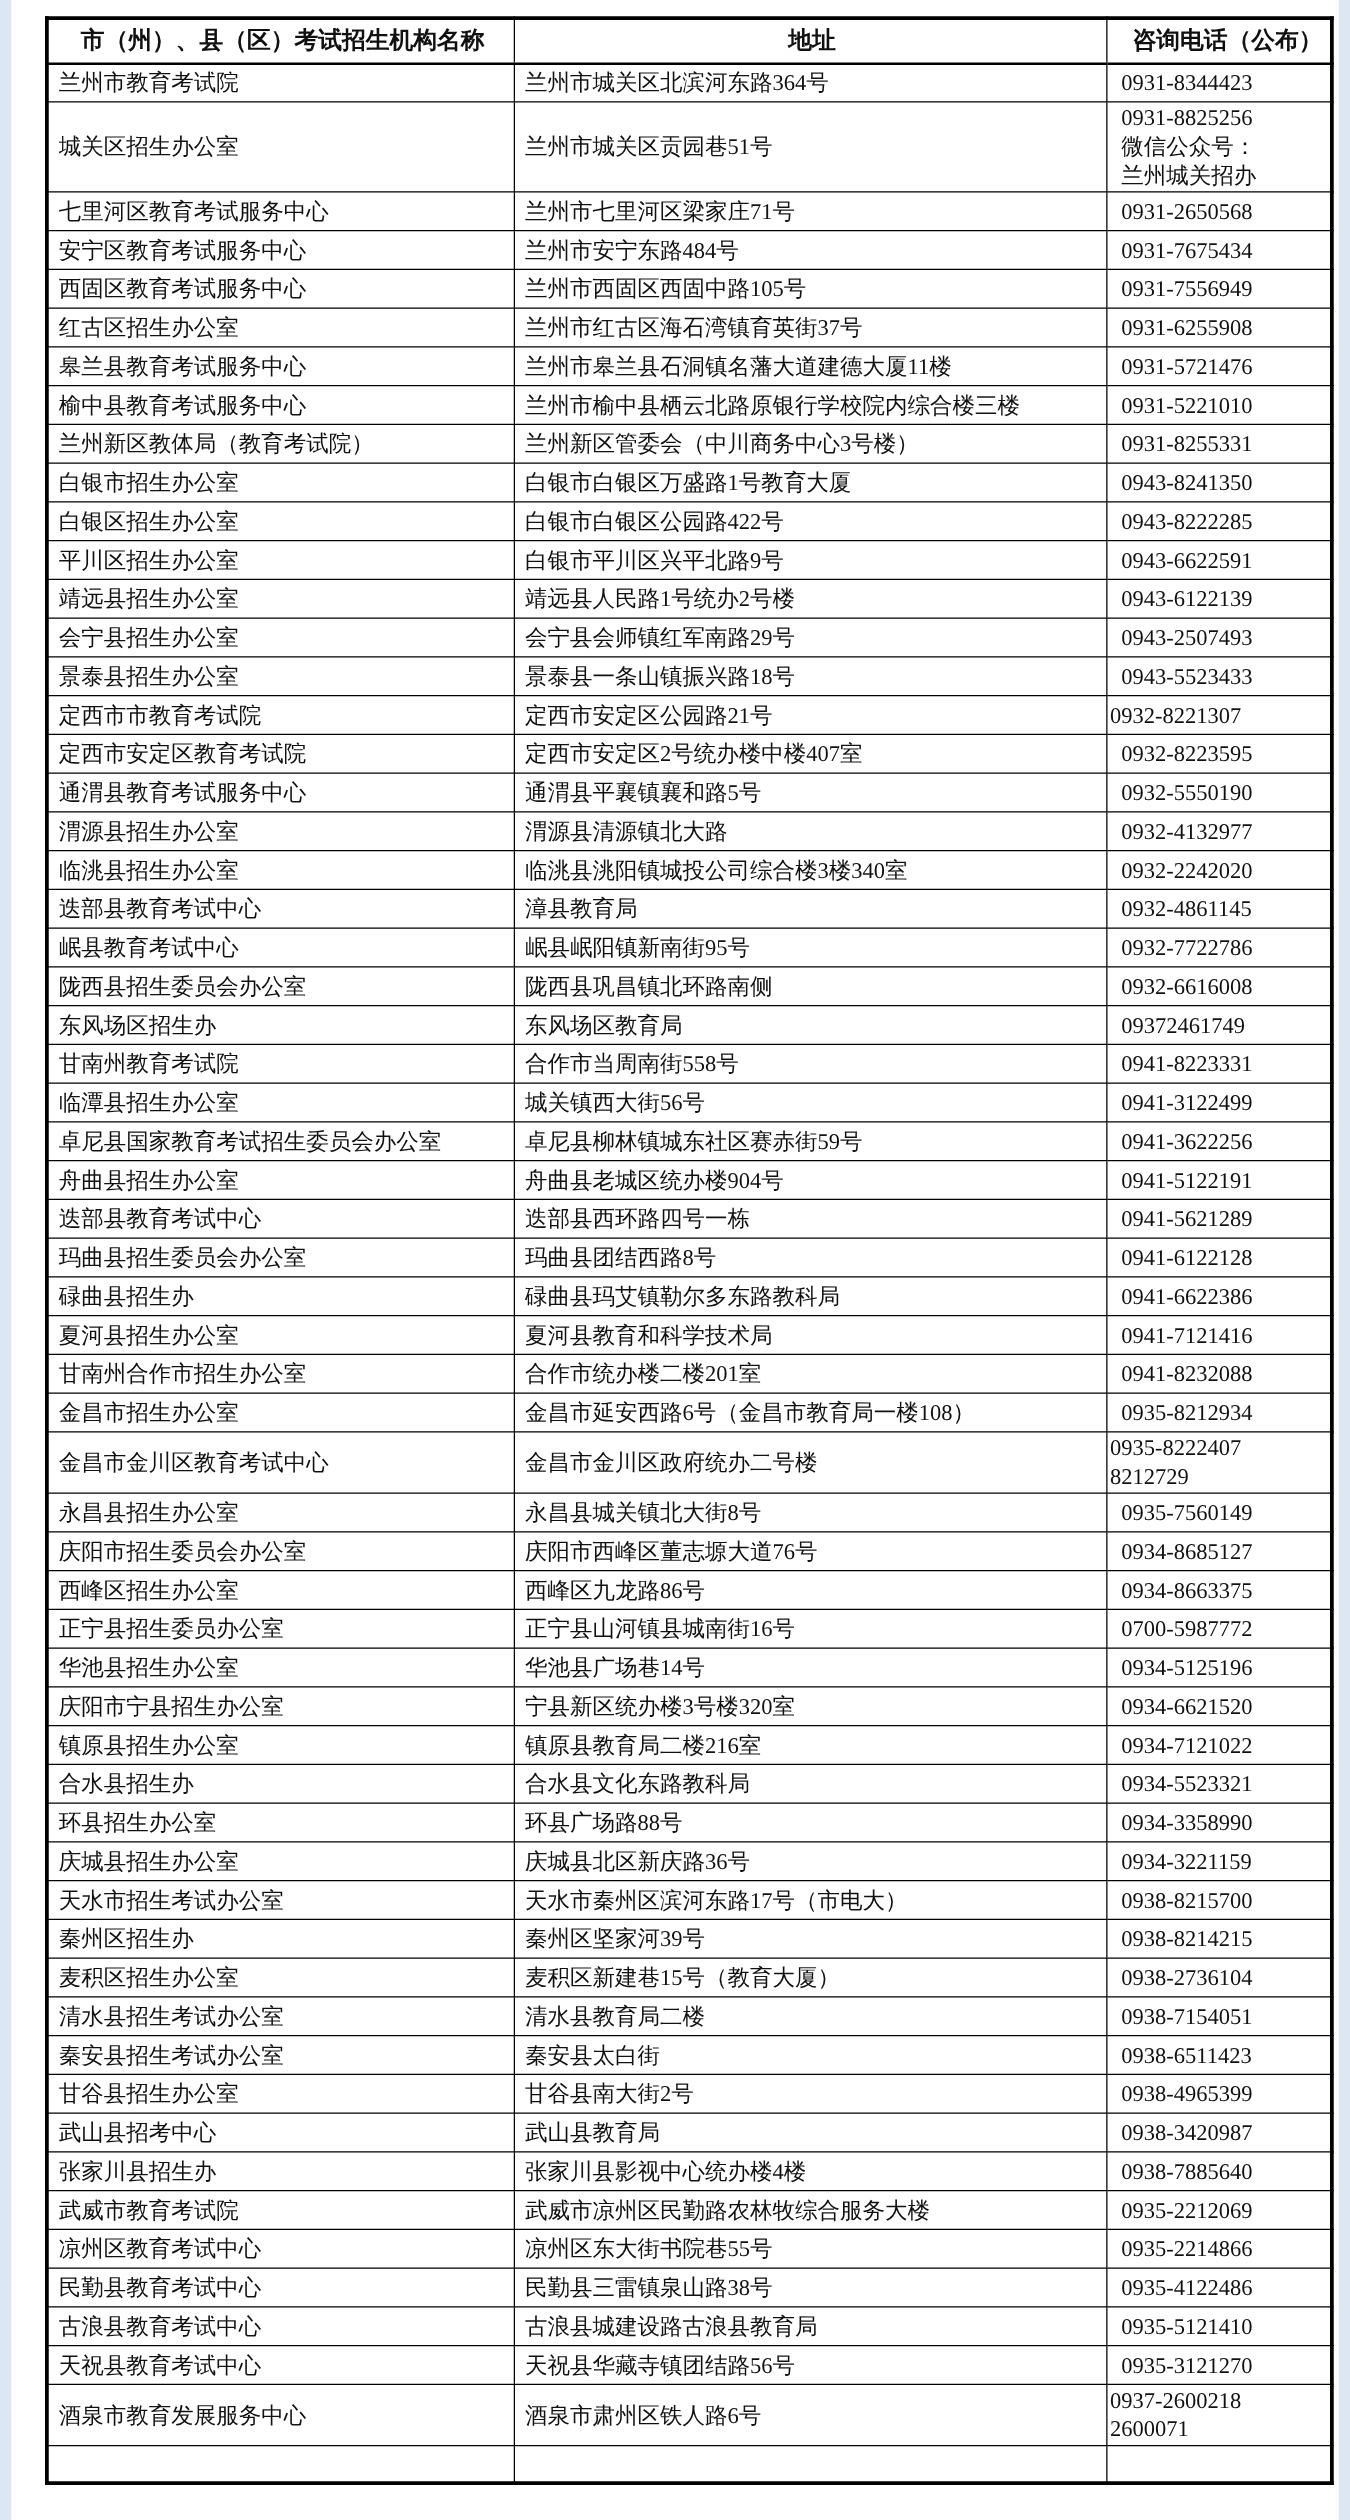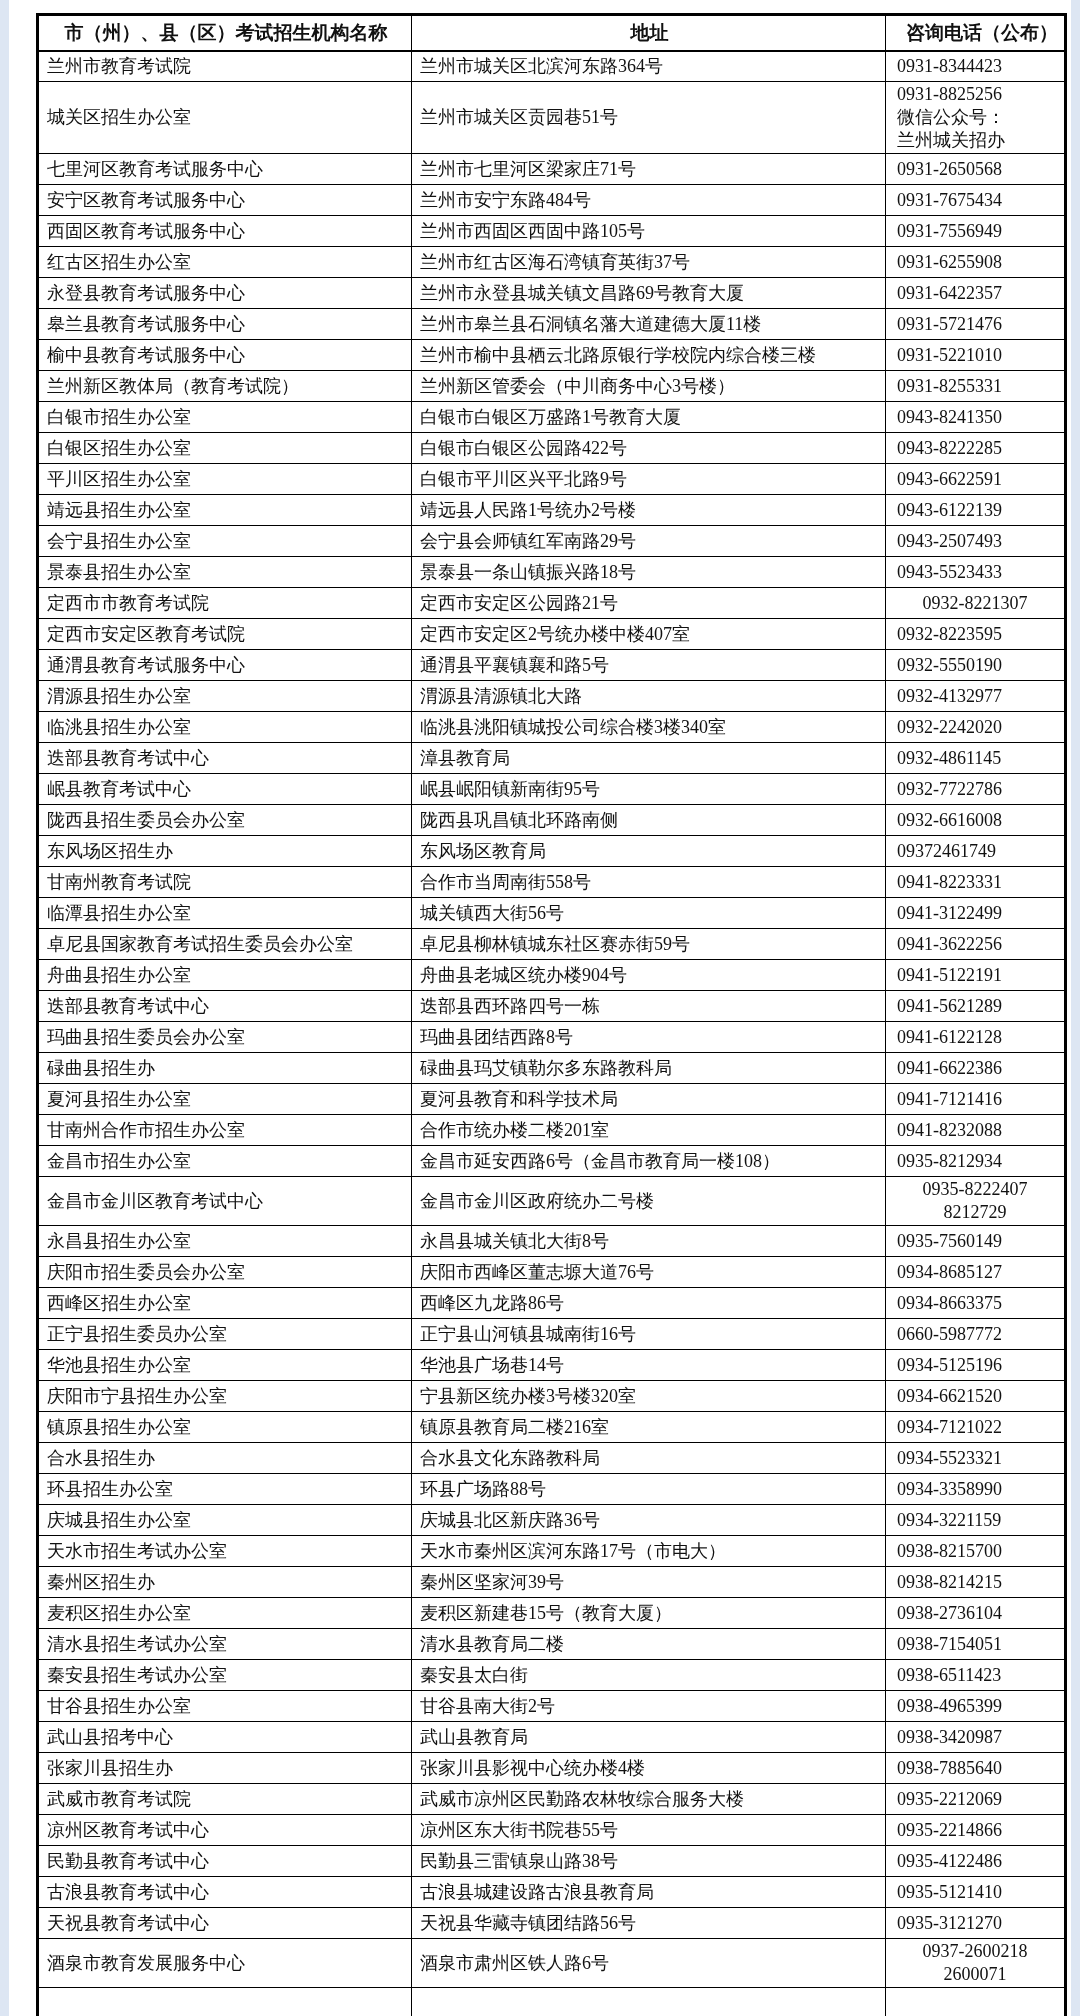--- a/index.html
+++ b/index.html
@@ -55,21 +55,20 @@
     border-bottom: 2px solid #000000;
   }
   th.left { text-align: right; padding-left: 12px; }
   td.name, td.addr { text-align: left; }
   td.phone {
     text-align: left;
     padding-left: 11px;
     white-space: pre-line;
   }
   td.phone.center {
-    text-align: center;
     padding-left: 2px;
     padding-right: 2px;
   }
 </style>
 </head>
 <body>
 
 <div class="edge-strip left" style="background: rgb(221, 230, 243);"></div>
 <div class="edge-strip right" style="background: rgb(221, 230, 243);"></div>
 
@@ -113,25 +112,20 @@
         <td class="name">西固区教育考试服务中心</td>
         <td class="addr">兰州市西固区西固中路105号</td>
         <td class="phone">0931-7556949</td>
       </tr>
       <tr>
         <td class="name">红古区招生办公室</td>
         <td class="addr">兰州市红古区海石湾镇育英街37号</td>
         <td class="phone">0931-6255908</td>
       </tr>
       <tr>
-        <td class="name">永登县教育考试服务中心</td>
-        <td class="addr">兰州市永登县城关镇文昌路69号教育大厦</td>
-        <td class="phone">0931-6422357</td>
-      </tr>
-      <tr>
         <td class="name">皋兰县教育考试服务中心</td>
         <td class="addr">兰州市皋兰县石洞镇名藩大道建德大厦11楼</td>
         <td class="phone">0931-5721476</td>
       </tr>
       <tr>
         <td class="name">榆中县教育考试服务中心</td>
         <td class="addr">兰州市榆中县栖云北路原银行学校院内综合楼三楼</td>
         <td class="phone">0931-5221010</td>
       </tr>
       <tr>
@@ -281,21 +275,21 @@
         <td class="phone">0934-8685127</td>
       </tr>
       <tr>
         <td class="name">西峰区招生办公室</td>
         <td class="addr">西峰区九龙路86号</td>
         <td class="phone">0934-8663375</td>
       </tr>
       <tr>
         <td class="name">正宁县招生委员办公室</td>
         <td class="addr">正宁县山河镇县城南街16号</td>
-        <td class="phone">0660-5987772</td>
+        <td class="phone">0700-5987772</td>
       </tr>
       <tr>
         <td class="name">华池县招生办公室</td>
         <td class="addr">华池县广场巷14号</td>
         <td class="phone">0934-5125196</td>
       </tr>
       <tr>
         <td class="name">庆阳市宁县招生办公室</td>
         <td class="addr">宁县新区统办楼3号楼320室</td>
         <td class="phone">0934-6621520</td>

